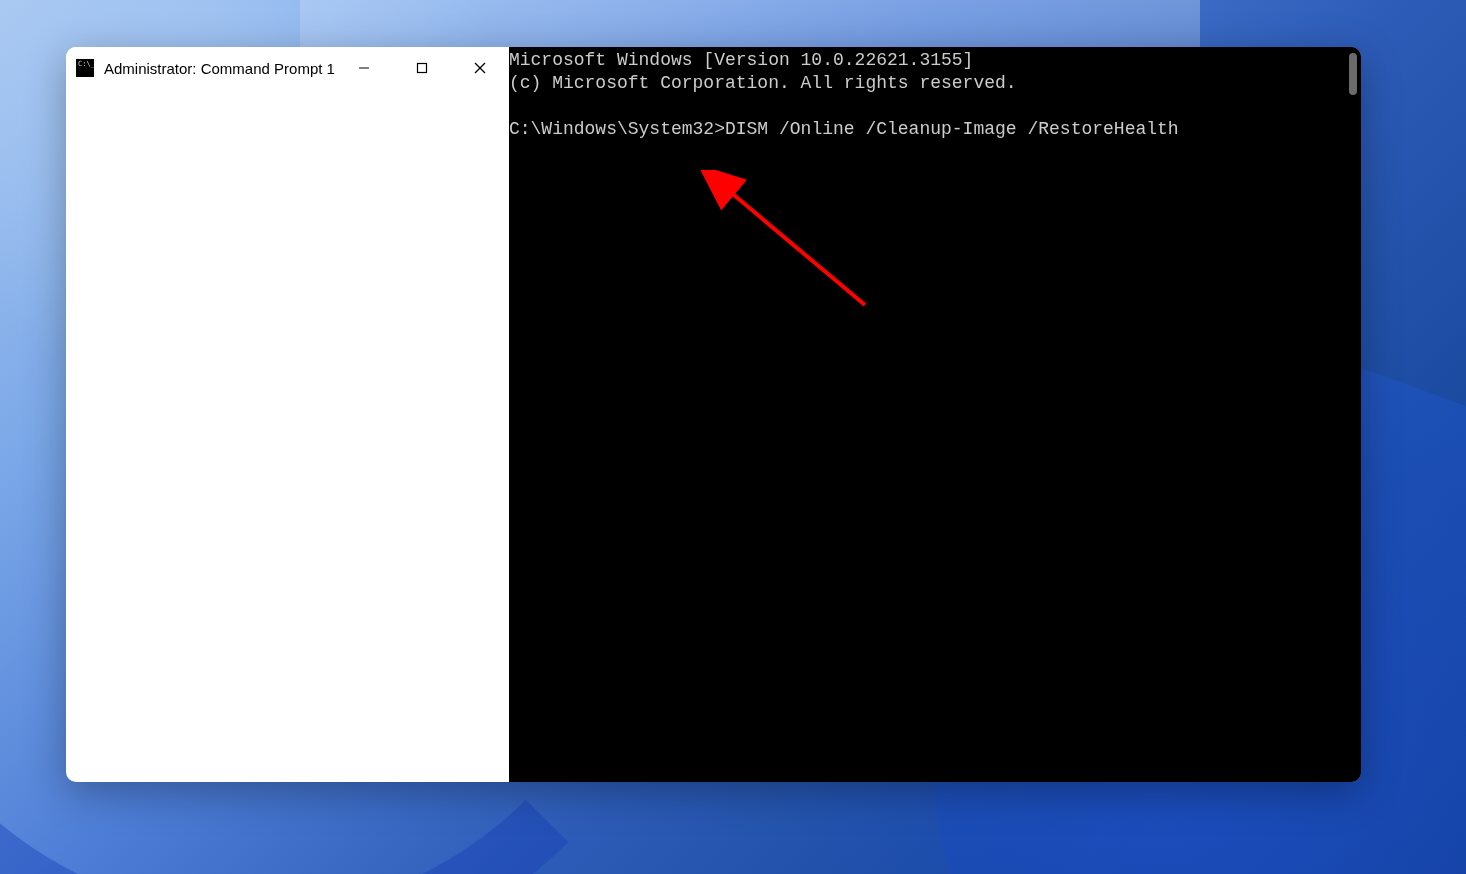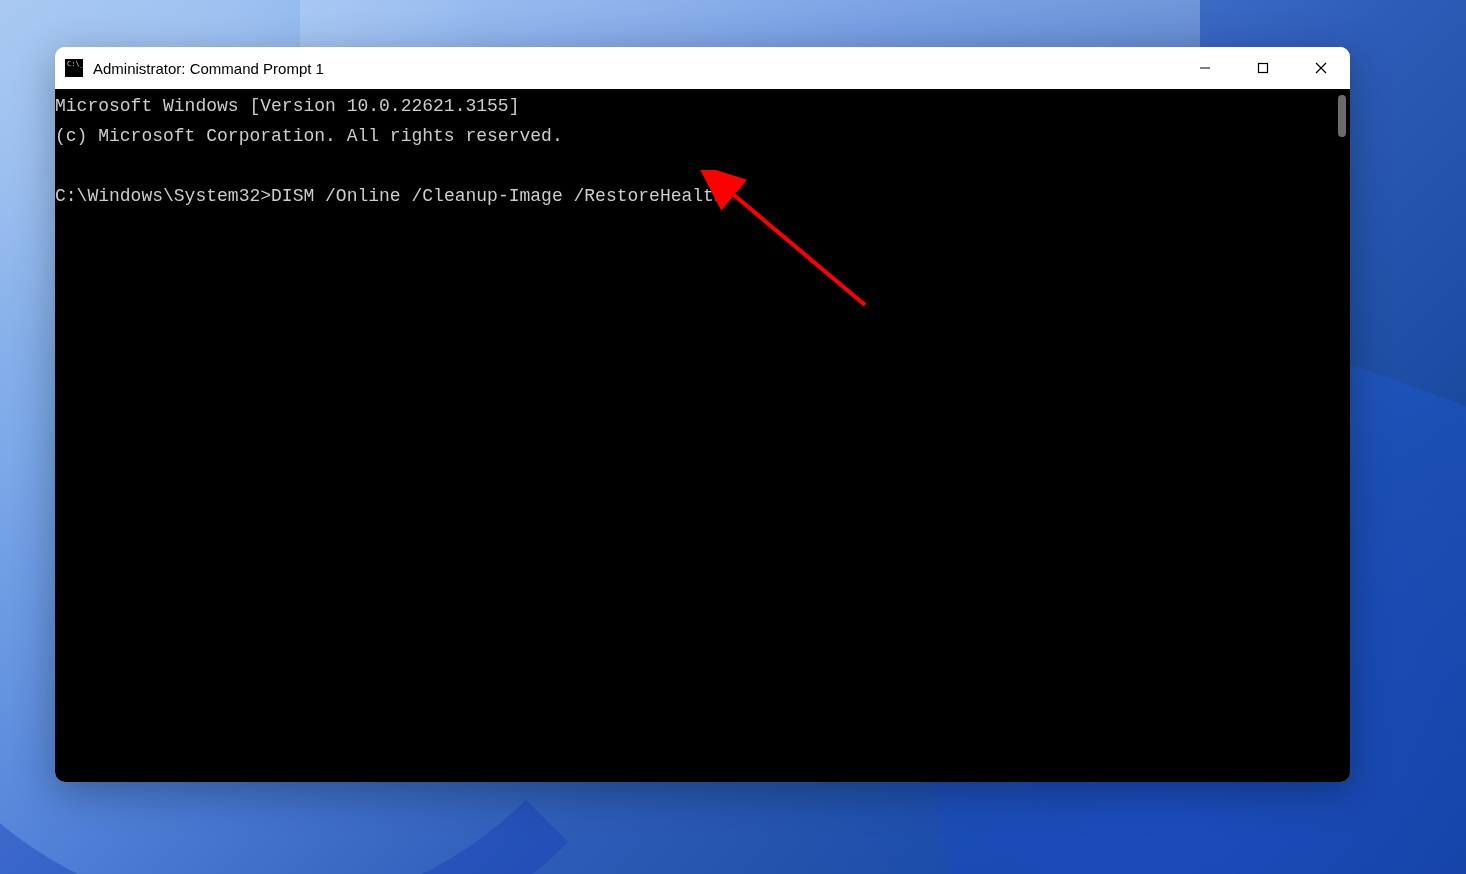--- a/index.html
+++ b/index.html
@@ -62,30 +62,30 @@
       top: -150px;
       left: 300px;
       width: 900px;
       height: 400px;
       background: linear-gradient(180deg, rgba(200,220,250,0.6), transparent);
       border-radius: 0 0 50% 50%;
     }
     
     .window {
       position: absolute;
-      left: 55px;
+      left: 66px;
       top: 47px;
       width: 1295px;
       height: 735px;
       background: #ffffff;
       border-radius: 10px;
       box-shadow: 0 10px 40px rgba(0,0,0,0.3);
       overflow: hidden;
       display: flex;
-      flex-direction: column;
+      flex-direction: row;
     }
     
     .titlebar {
       height: 42px;
       background: #ffffff;
       display: flex;
       align-items: center;
       padding-left: 10px;
       flex-shrink: 0;
     }
@@ -140,21 +140,21 @@
       background: #000000;
       position: relative;
       display: flex;
     }
     
     .terminal-content {
       flex: 1;
       padding: 2px 0 0 0;
       font-family: 'Consolas', 'Courier New', monospace;
       font-size: 18px;
-      line-height: 30px;
+      line-height: 23px;
       color: #cccccc;
       white-space: pre;
       overflow: hidden;
     }
     
     .scrollbar-track {
       width: 20px;
       background: #000;
       position: relative;
     }

